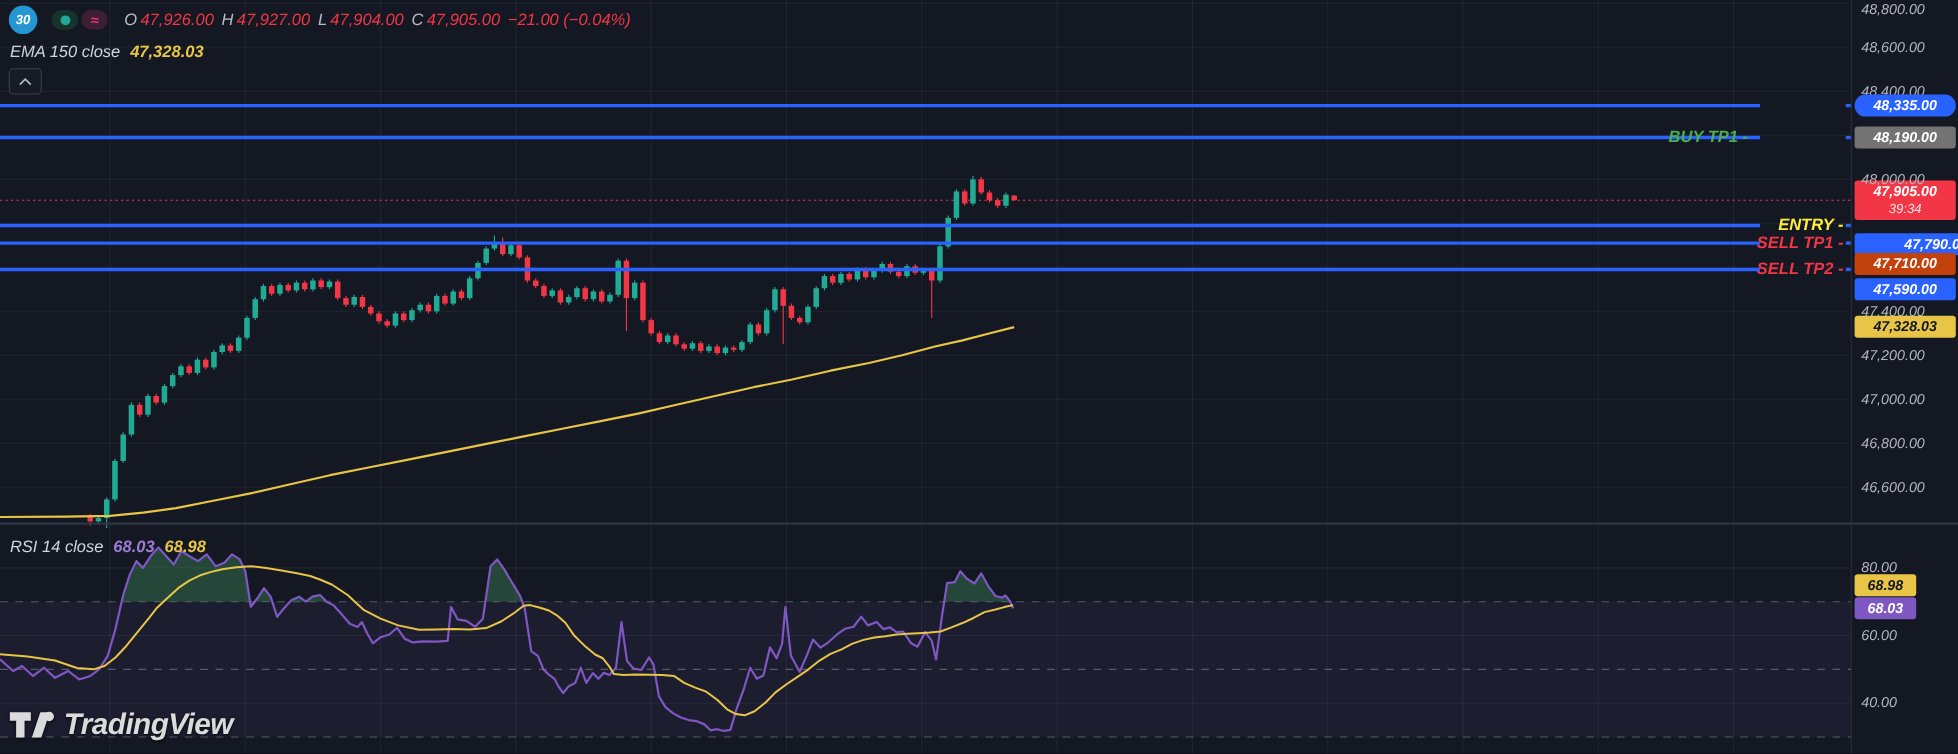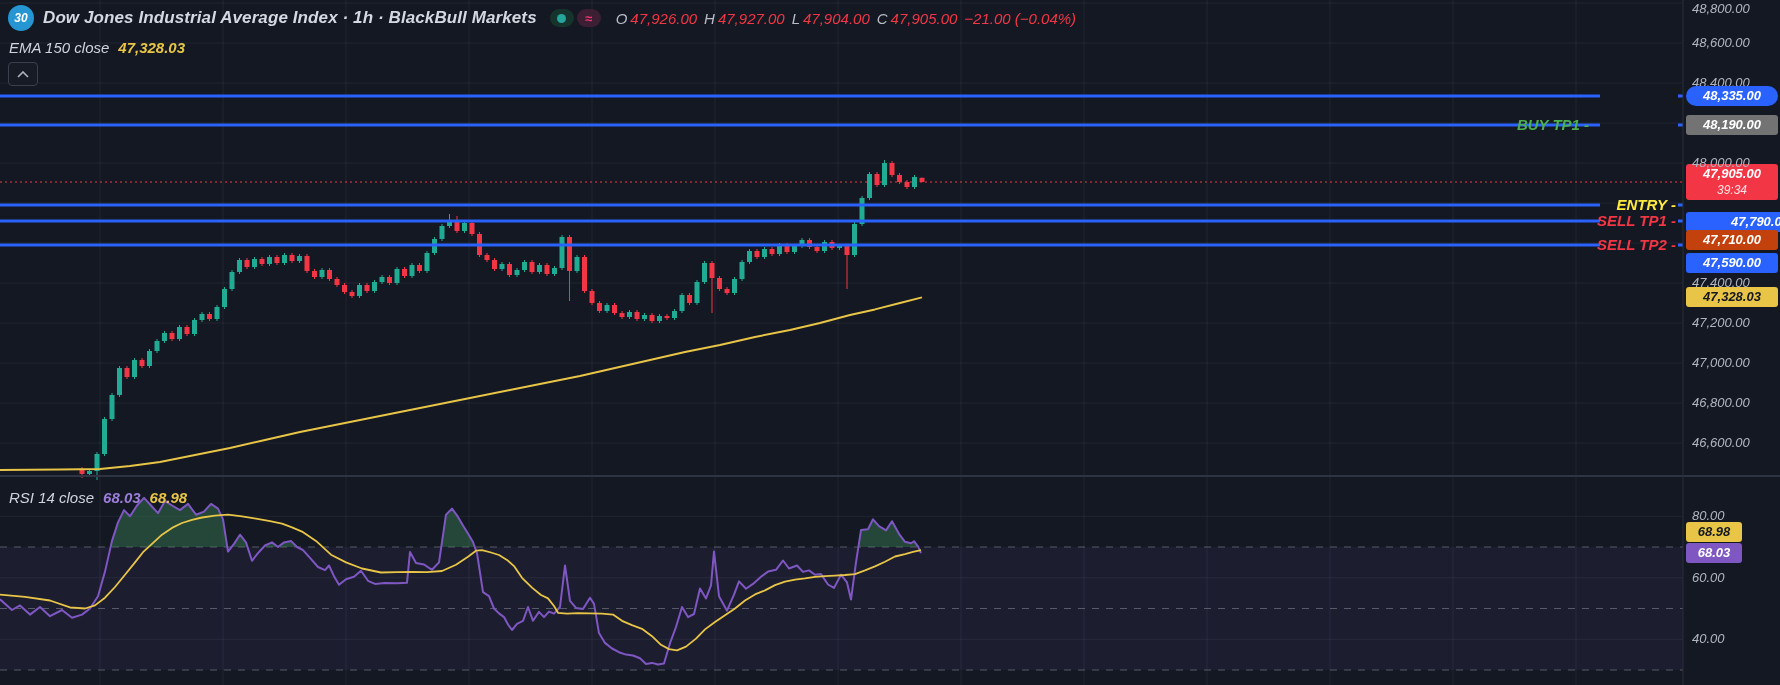--- a/index.html
+++ b/index.html
@@ -325,21 +325,20 @@
       <polygon points="441.258064516129,547.0 446,514.7 452,508.6 458,516.9 463,525.5 469,535.3 473,542.1 474.77777777777777,547.0" fill="rgba(61,142,89,0.40)"></polygon>
       <polygon points="858.3809523809524,547.0 861,530.1 868,529.2 873,519.3 879,526.1 886,530.4 892,521.2 899,533.8 905,541.8 911,543.3 914,541.2 918,546.4 918.2764976958525,547.0" fill="rgba(61,142,89,0.40)"></polygon>
       <polyline points="0,599.3 12,610.0 20,605.4 30,614.6 40,607.0 50,616.2 62,610.0 72,617.7 82,614.6 90,608.5 98,596.2 105,571.6 112,540.9 118,522.4 124,510.1 130,516.3 137,505.5 144,497.8 151,505.5 158,513.2 165,500.9 172,505.5 180,510.1 188,503.9 196,514.7 204,511.6 211,503.9 218,508.6 223,519.3 228,551.6 234,543.9 240,534.7 246,542.4 252,560.8 258,553.1 265,545.5 272,542.4 278,547.0 284,542.4 291,540.9 297,547.0 303,550.1 310,557.8 318,567.0 325,570.1 329,565.5 334,576.2 339,584.8 346,579.3 354,576.8 361,570.7 368,580.8 375,583.9 385,583.0 397,583.3 407,582.7 410,551.9 416,563.0 424,564.5 432,569.8 439,562.4 446,514.7 452,508.6 458,516.9 463,525.5 469,535.3 473,542.1 477,553.1 483,592.2 489,596.2 494,608.5 499,613.4 504,617.1 508,624.5 512,630.0 517,623.9 523,620.8 528,607.0 533,620.8 539,611.9 544,617.1 549,611.6 554,613.7 560,607.0 565,565.5 570,600.8 576,607.9 583,609.1 590,597.7 594,603.9 599,633.1 605,642.9 612,648.5 619,652.2 626,654.6 633,655.5 640,658.3 646,663.9 652,662.9 658,664.5 664,663.5 670,643.2 676,627.0 682,607.0 688,617.1 694,614.0 700,588.5 706,598.4 711,585.4 714,551.6 719,596.2 727,610.7 734,594.7 739,581.4 746,588.8 753,583.9 761,576.8 768,571.6 776,569.8 783,560.5 789,568.5 797,565.5 803,571.9 809,570.4 815,574.7 821,574.1 828,584.5 834,587.9 841,574.7 847,582.4 851,599.6 856,562.4 861,530.1 868,529.2 873,519.3 879,526.1 886,530.4 892,521.2 899,533.8 905,541.8 911,543.3 914,541.2 918,546.4 921,553.1" fill="none" stroke="#7e57c2" stroke-width="2" stroke-linejoin="round"></polyline>
       <polyline points="0,594.7 25,596.8 50,600.5 70,607.3 85,608.5 95,605.4 105,597.7 115,587.0 125,574.7 135,562.4 143,552.2 152,543.9 162,534.7 172,527.9 182,523.0 192,519.9 202,517.5 215,515.6 228,514.7 242,516.3 256,518.7 270,521.2 282,523.6 292,527.3 302,531.6 316,540.9 331,554.7 346,562.4 362,568.5 381,572.5 397,572.2 412,571.9 427,572.2 442,571.0 456,564.8 468,556.8 476,550.7 482,550.1 491,552.5 499,555.0 507,559.9 514,566.1 522,577.8 532,587.6 541,595.0 548,598.4 554,606.0 558,612.8 567,613.7 578,613.1 590,613.4 602,613.7 613,614.6 622,620.8 632,625.1 642,628.8 652,636.2 661,644.8 669,649.1 677,650.3 686,646.6 696,638.6 705,629.4 715,622.0 725,615.3 735,608.5 745,600.5 755,594.4 765,590.4 775,585.1 785,581.7 795,579.6 805,578.4 815,576.8 825,576.2 835,575.6 845,575.0 855,574.1 865,570.4 875,566.4 885,561.8 895,556.5 905,554.1 913,551.9 921,550.1" fill="none" stroke="#e8c547" stroke-width="1.8" stroke-linejoin="round"></polyline>
       <line x1="0" y1="476" x2="1780" y2="476" stroke="#2f3444" stroke-width="2"></line>
       <line x1="1683" y1="0" x2="1683" y2="685" stroke="#2a2e39" stroke-width="1"></line>
     </svg>
 
   <div id="hdr">
     <div id="sym-badge">30</div>
-    <div id="title">Dow Jones Industrial Average Index · 1h · BlackBull Markets</div>
     <div class="pillbox">
       <div class="pill green">
           <div class="dot"></div>
         </div>
       <div class="pill pink">≈</div>
     </div>
     <div id="ohlc">
       <span class="k">O</span>
       <span class="v">47,926.00</span>
       <span class="k">H</span>
@@ -396,13 +395,21 @@
       <div class="badge" style="top: 230px; background: #c2410c;">47,710.00</div>
       <div class="lvl-label" style="top: 235px; color: rgb(242, 54, 69);">SELL TP2 -</div>
       <div class="badge" style="top: 253px; background: rgb(41, 98, 255);">47,590.00</div>
       <div class="badge" style="top: 287.394px; background: rgb(232, 197, 71); color: rgb(19, 23, 34);">47,328.03</div>
       <div class="badge small" style="top: 522.136px; background: rgb(232, 197, 71); color: rgb(19, 23, 34);">68.98</div>
       <div class="badge small" style="top: 543.058px; background: rgb(126, 87, 194);">68.03</div>
     </div>
 
   <div class="abs" style="left:1683px;top:0;width:97px;height:685px;"></div>
 
+  <div id="wm">
+    <svg width="42" height="31" viewBox="0 0 44 31" fill="#e6e6e6">
+      <path d="M1 4 h20 v8 h-6 v16 h-8 V12 H1 z"></path>
+      <path d="M22 28 L30 4 h9 l-8 24 z"></path>
+      <circle cx="38.5" cy="8" r="4.5"></circle>
+    </svg>
+    <span class="t">TradingView</span>
+  </div>
 </div>
 
 </body></html>

